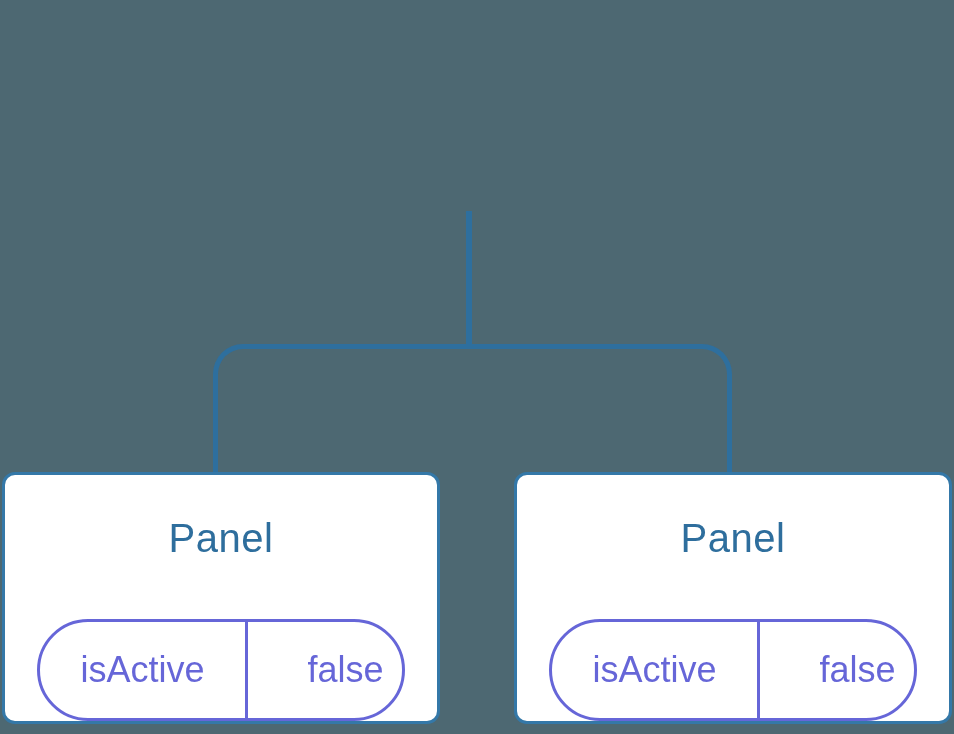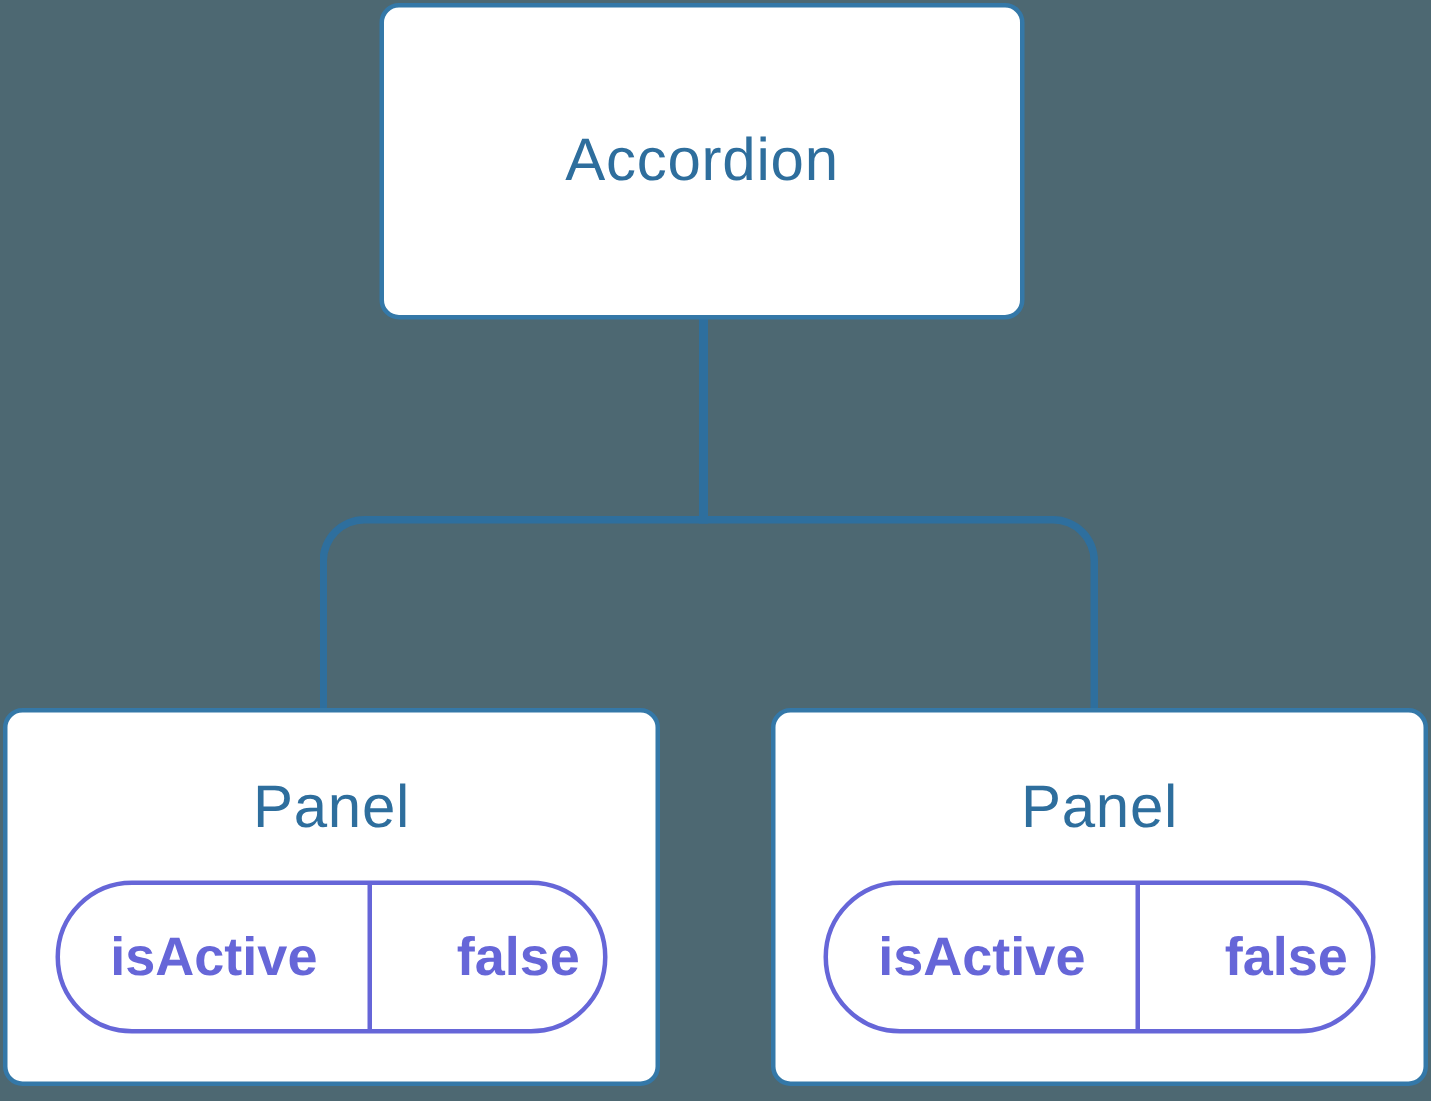--- a/index.html
+++ b/index.html
@@ -51,21 +51,21 @@
   }
   .node-label {
     color: var(--node-text);
     font-size: 40px;
     font-weight: 500;
     letter-spacing: 0.5px;
   }
   .node-panel {
     top: 472px;
     width: 438px; height: 252px;
-    display: flex; flex-direction: column; align-items: center;
+    display: flex; flex-direction: column; align-items: center; justify-content: space-between;
   }
   .node-panel.pos-left  { left: 2px; }
   .node-panel.pos-right { left: 514px; }
   .panel-title {
     margin-top: 40px;
     font-size: 40px;
     font-weight: 500;
     line-height: 46px;
     color: var(--node-text);
     letter-spacing: 0.5px;
@@ -74,44 +74,40 @@
   .state-pill {
     margin-top: 26px;
     width: 368px; height: 102px;
     border: 3px solid var(--state-accent);
     border-radius: 51px;
     display: flex;
     overflow: hidden;
     color: var(--state-accent);
     font-size: 36px;
     background: var(--node-fill);
-    font-weight: bold;
   }
   .state-key {
     flex: 0 0 57.5%;
     border-right: 3px solid var(--state-accent);
     display: flex; align-items: center; justify-content: center;
   }
   .state-value {
     flex: 1 1 auto;
     display: flex; align-items: center; justify-content: center; margin-left: 41px;
   }
 </style>
 </head>
 <body>
 
 <div class="stage">
 
   <div class="connector-stub"></div>
 
   <div class="connector-bracket"></div>
 
-  <div class="node node-root">
-    <span class="node-label">Accordion</span>
-  </div>
 
   <div class="node node-panel pos-left">
     <div class="panel-title">Panel</div>
     <div class="state-pill">
       <div class="state-key">isActive</div>
       <div class="state-value">false</div>
     </div>
   </div>
 
   <div class="node node-panel pos-right">

